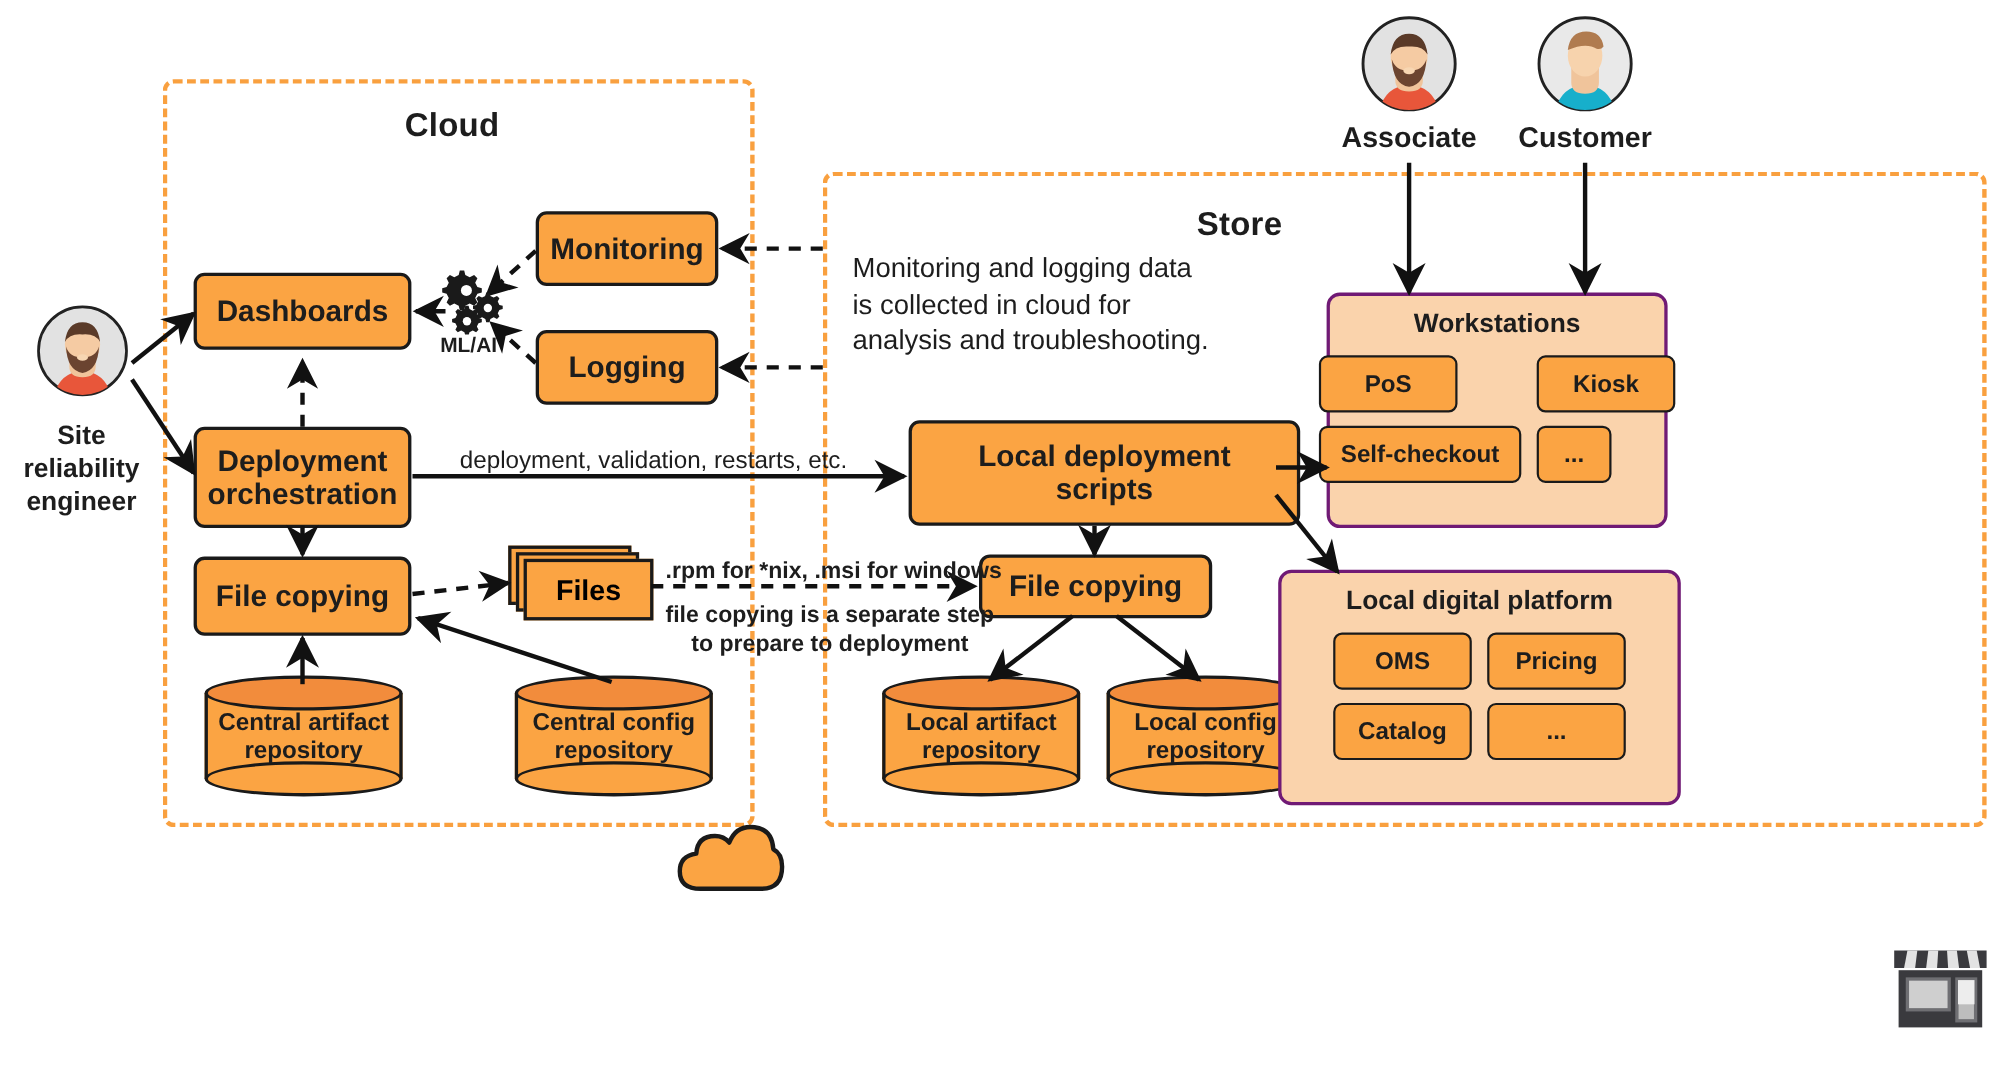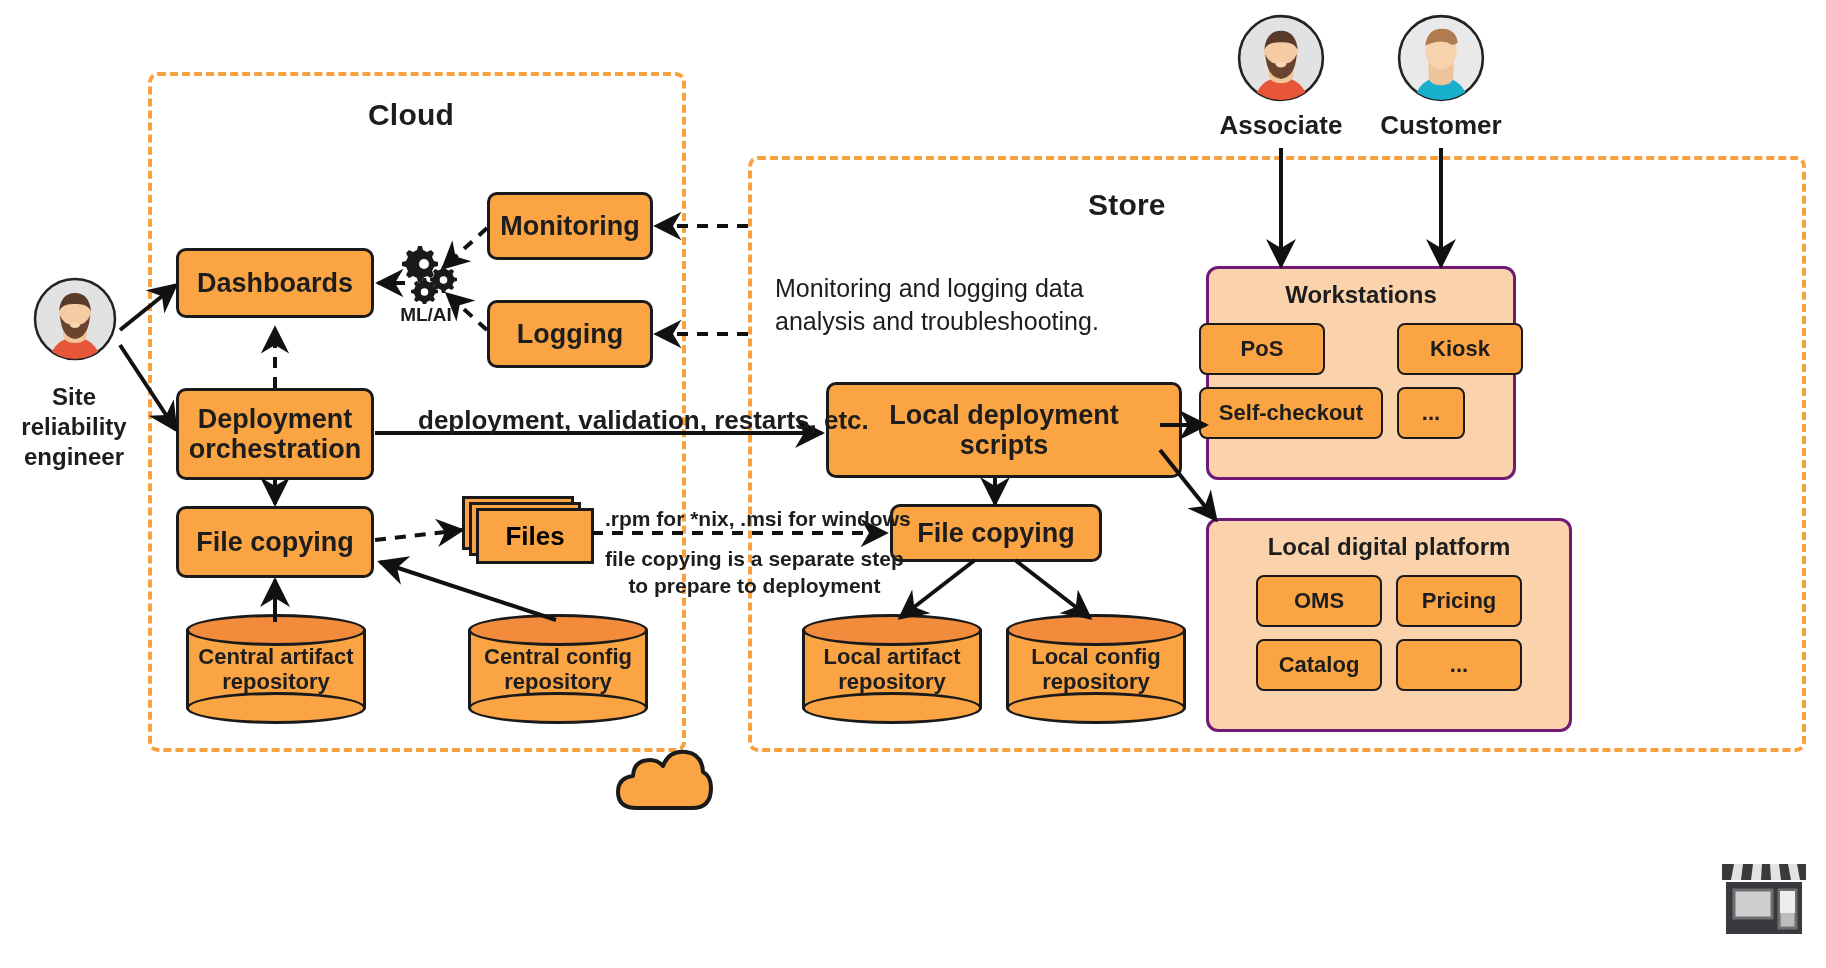--- a/index.html
+++ b/index.html
@@ -172,22 +172,22 @@
     color: #1d1d1d;
     z-index: 6;
     line-height: 1.3;
   }
   .note.n-store {
     font-size: 25px;
     font-weight: normal;
     text-align: left;
   }
   .note.n-edge {
-    font-size: 26px;
-    font-weight: bold;
+    font-size: 22px;
+    font-weight: normal;
     text-align: center;
     white-space: nowrap;
   }
   .note.n-small {
     font-size: 21px;
     font-weight: bold;
     text-align: center;
     white-space: nowrap;
   }
   .note.n-mlai {
@@ -423,32 +423,33 @@
   <div class="panel" style="left:1206px; top:266px; width:310px; height:214px;">
     <div class="panel-title">Workstations</div>
     <div class="panel-grid">
       <div class="chip" style="width:126px;">PoS</div>
       <div class="chip" style="width:126px;">Kiosk</div>
       <div class="chip" style="width:184px;">Self-checkout</div>
       <div class="chip" style="width:68px;">...</div>
     </div>
   </div>
 
-  <div class="panel" style="left:1206px; top:518px; width:366px; height:214px;">
+  <div class="panel" style="left:1162px; top:518px; width:366px; height:214px;">
     <div class="panel-title">Local digital platform</div>
     <div class="panel-grid">
       <div class="chip" style="width:126px;">OMS</div>
       <div class="chip" style="width:126px;">Pricing</div>
       <div class="chip" style="width:126px;">Catalog</div>
       <div class="chip" style="width:126px;">...</div>
     </div>
   </div>
 
-  <div class="note n-store" style="left:775px; top:228px; width:340px;margin-top:44px;">
+  <div class="note n-store" style="left:775px; top:228px; width:340px;">
     <div>Monitoring and logging data</div>
+    <div>is collected in cloud for</div>
     <div>analysis and troubleshooting.</div>
   </div>
 
   <div class="note n-edge" style="left:418px; top:404px;">deployment, validation, restarts, etc.</div>
 
   <div class="note n-small" style="left:605px; top:505px;">.rpm for *nix, .msi for windows</div>
 
   <div class="note n-small" style="left:605px; top:545px;">
     <div>file copying is a separate step</div>
     <div>to prepare to deployment</div>

